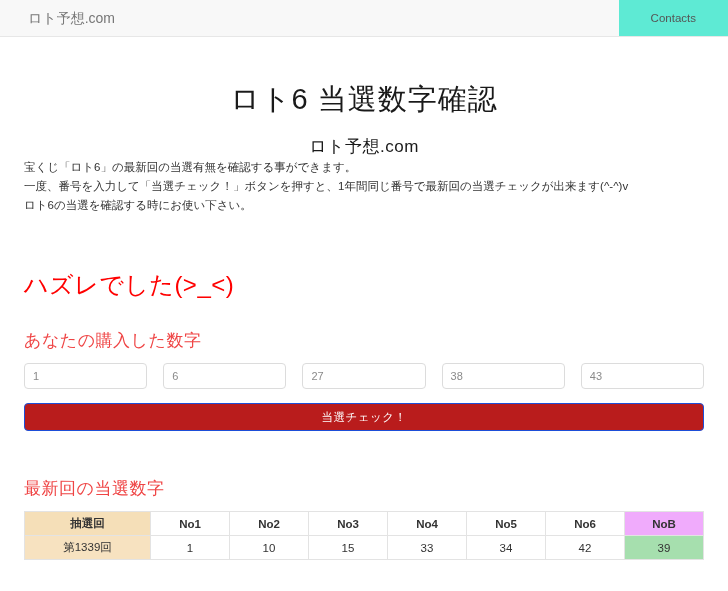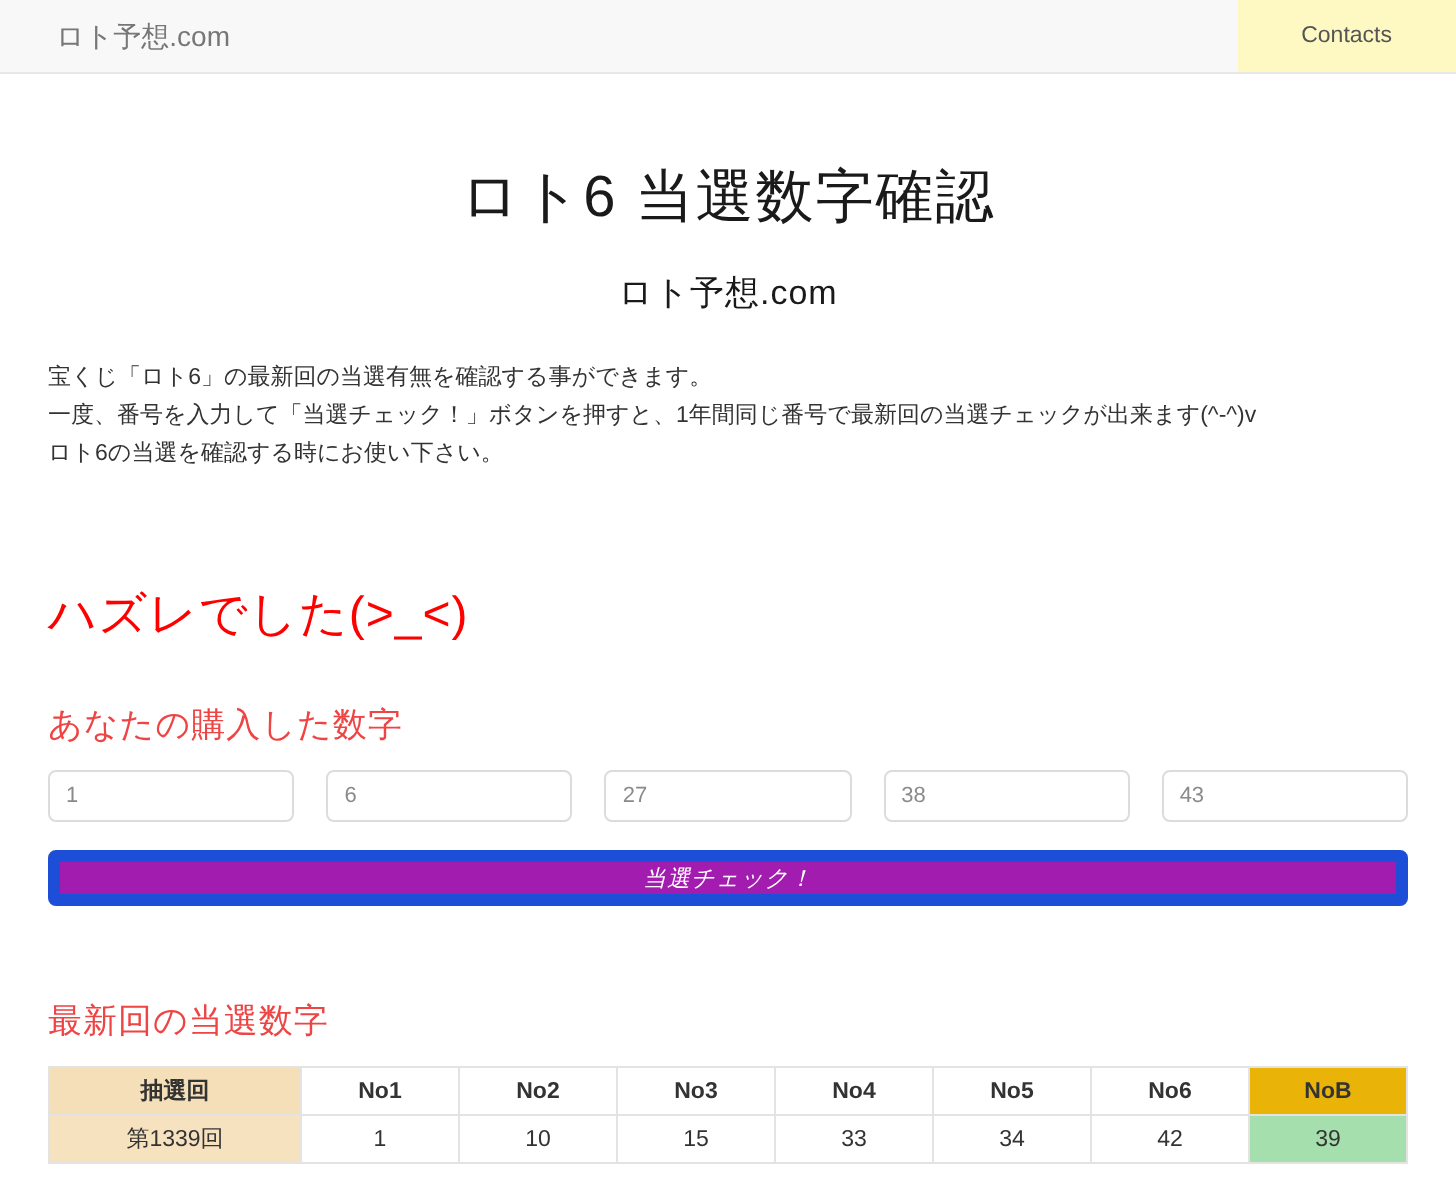--- a/index.html
+++ b/index.html
@@ -48,21 +48,21 @@
     display: flex;
     align-items: center;
   }
   .nav-link {
     display: flex;
     align-items: center;
     height: 100%;
     padding: 0 32px;
     font-size: 11.5px;
     color: #555555;
-    background: #fef9c3;
+    background: #5eead4;
     text-decoration: none;
     white-space: nowrap;
   }
 
   
   .container {
     width: 100%;
     padding: 0 24px;
   }
 
@@ -82,21 +82,20 @@
   .page-subtitle {
     font-size: 17px;
     font-weight: normal;
     color: #1a1a1a;
     margin: 18px 0 0 0;
     letter-spacing: 0.5px;
   }
 
   
   .description {
-    margin-top: 22px;
     font-size: 11.5px;
     line-height: 1.65;
     color: #333333;
   }
   .description p { margin: 0; }
 
   
   .result-block { margin-top: 54px; }
   .result-round {
     font-size: 17px;
@@ -138,29 +137,28 @@
     background: #ffffff;
     outline: none;
     min-width: 0;
   }
   .number-input::placeholder { color: #b0b0b0; }
   .check-button {
     display: block;
     width: 100%;
     margin-top: 14px;
     height: 28px;
-    background: #a21caf;
-    border: 6px solid #1d4ed8;
+    background: #b91c1c;
+    border: 1px solid #1d4ed8;
     border-radius: 4px;
     color: #ffffff;
     font-size: 11.5px;
     font-family: "Liberation Sans", "DejaVu Sans", sans-serif;
     cursor: pointer;
     letter-spacing: 0.5px;
-    font-style: italic;
   }
 
   
   .table-block { margin-top: 46px; }
   table.result-table {
     width: 100%;
     border-collapse: collapse;
     font-size: 11.5px;
     table-layout: fixed;
   }
@@ -172,21 +170,21 @@
     padding: 0 2px;
     color: #333333;
     font-weight: normal;
     overflow: hidden;
     white-space: nowrap;
   }
   table.result-table th { font-weight: bold; }
   .col-round { width: 126px; }
   .cell-round-head { background: #f5dfb8; }
   .cell-round-body { background: #f7e2c0; }
-  .cell-bonus-head { background: #eab308; }
+  .cell-bonus-head { background: #f0abfc; }
   .cell-bonus-body { background: #a6dfae; }
 </style>
 </head>
 <body>
 
 <div class="navbar">
   <a class="navbar-brand" href="#">ロト予想.com</a>
   <ul class="navbar-nav">
     <li class="nav-item">
       <a class="nav-link" href="#">Contacts</a>

